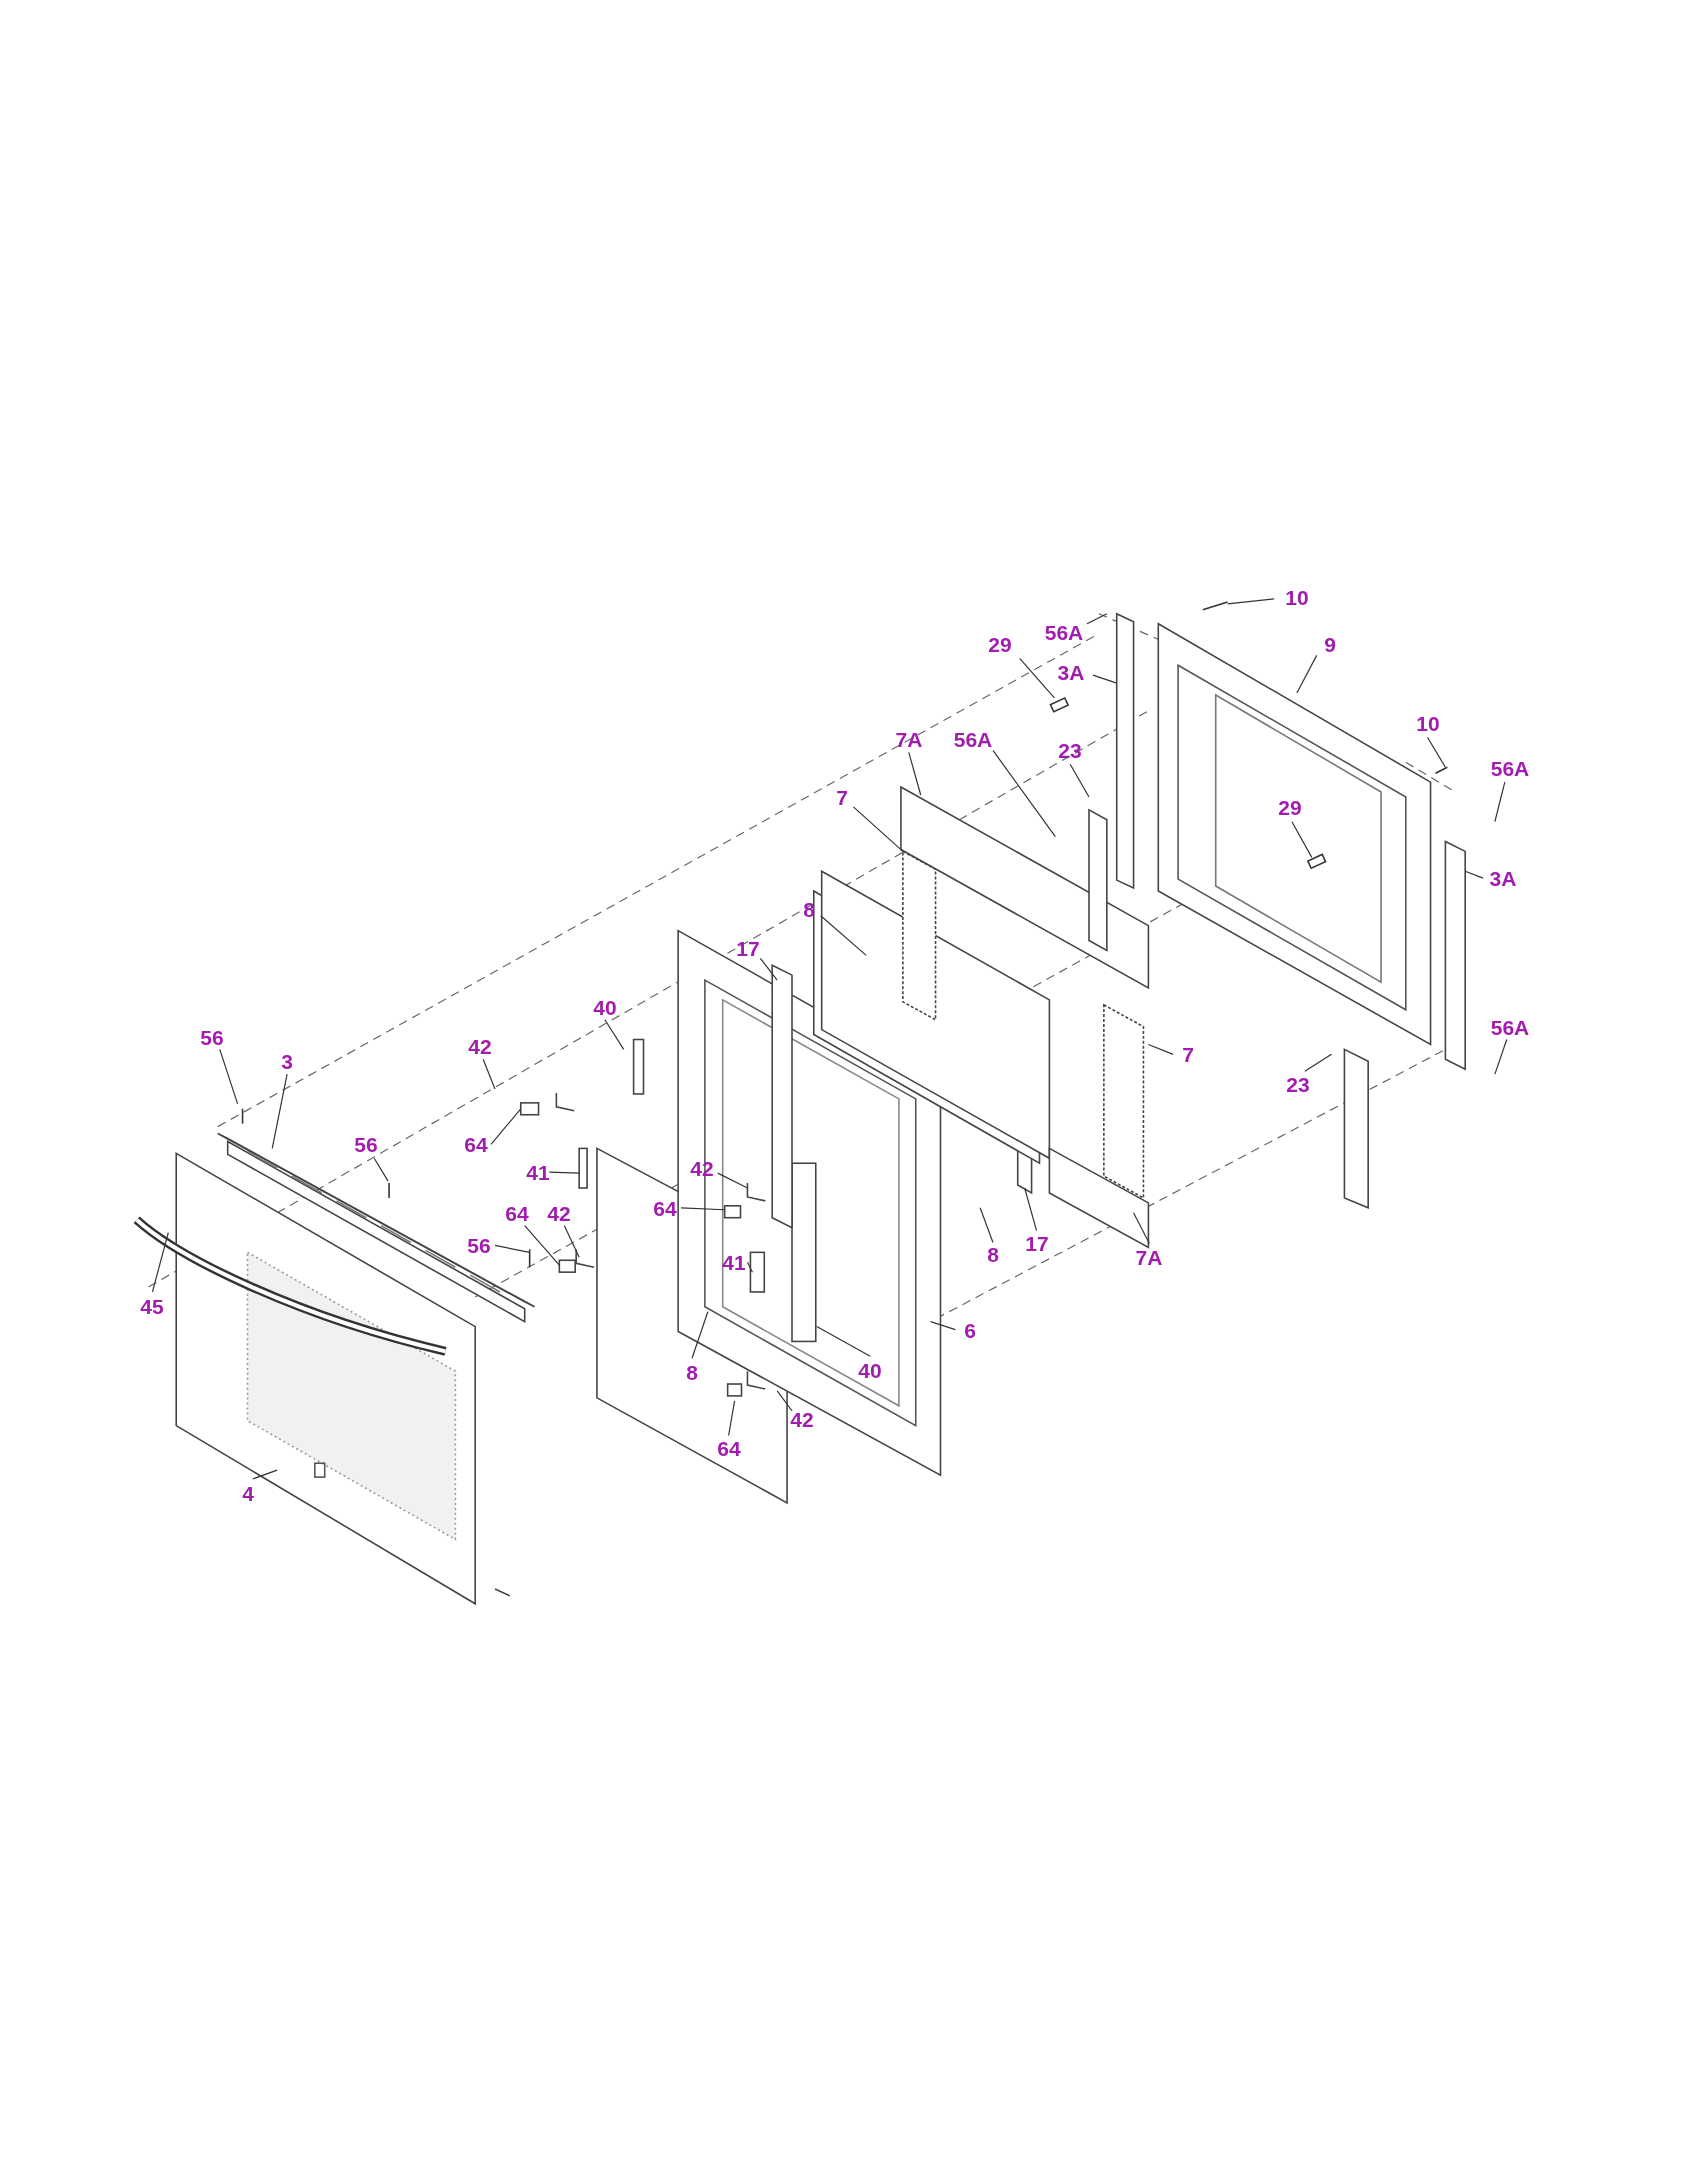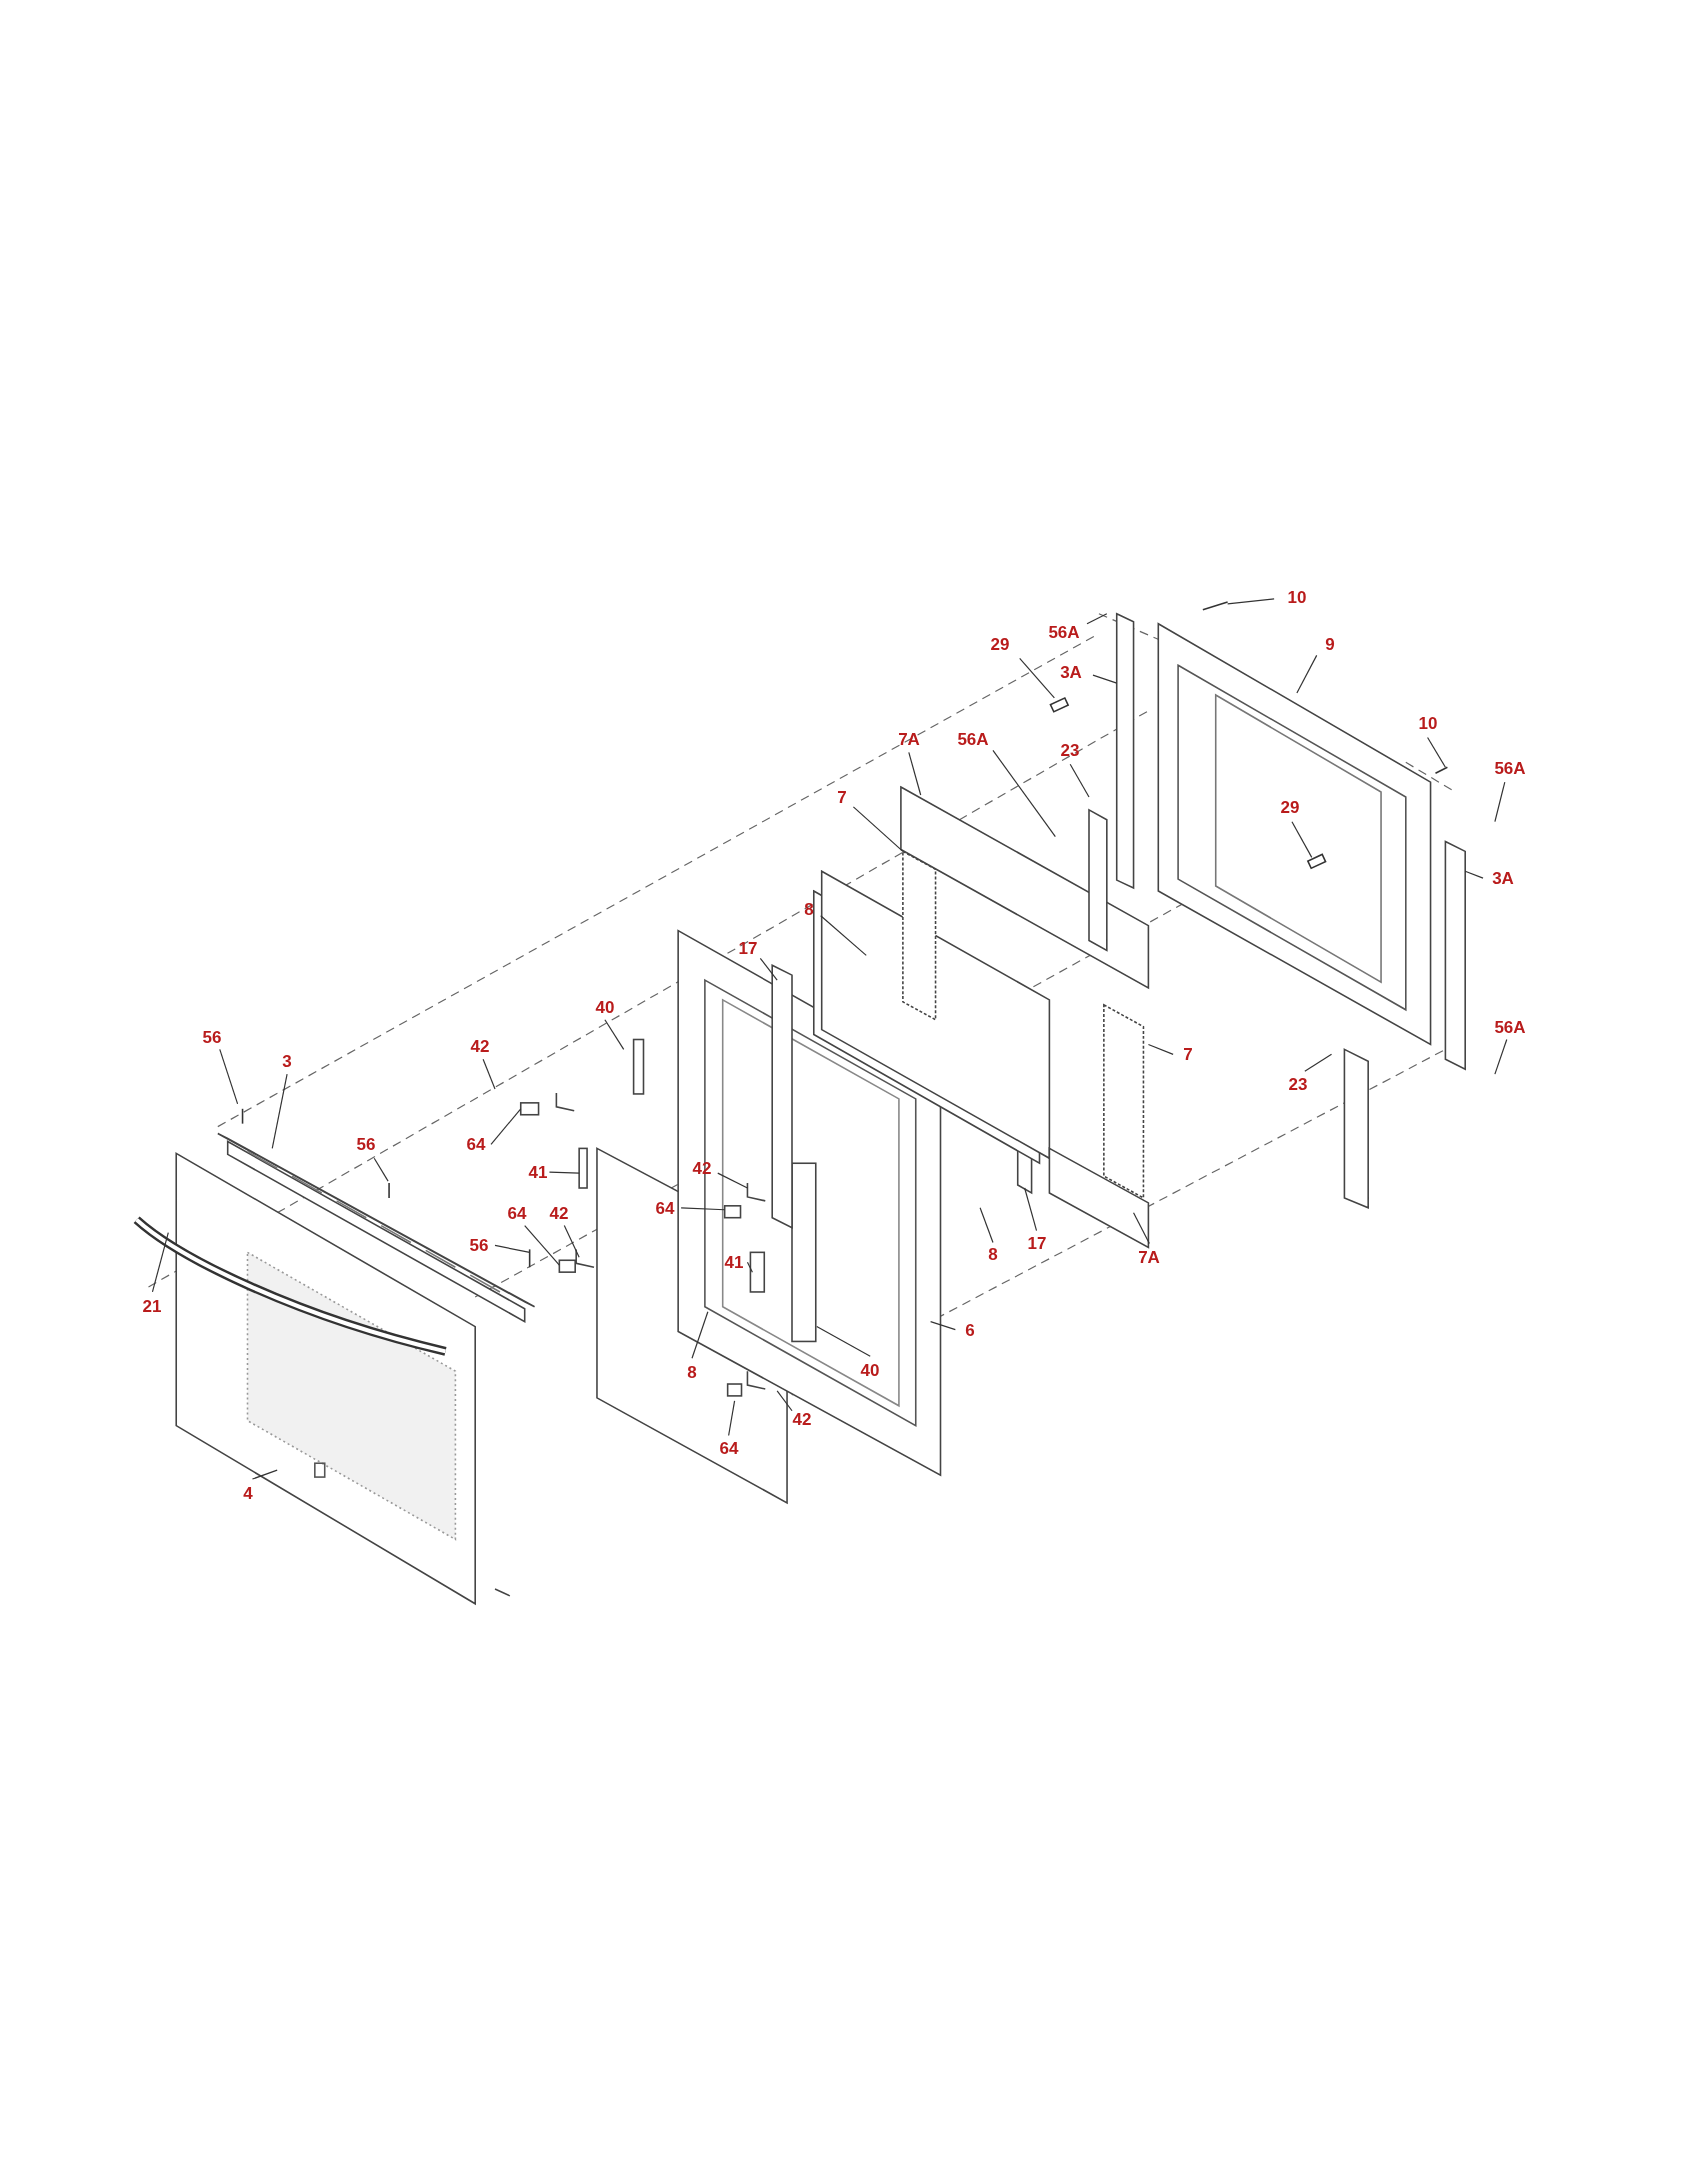--- a/index.html
+++ b/index.html
@@ -1,18 +1,18 @@
 <!DOCTYPE html>
 <html><head>
 <meta charset="utf-8">
 <style>
   html, body { margin:0; padding:0; background:#ffffff; }
   #canvas { position:relative; width:1683px; height:2178px; background:#ffffff; overflow:hidden; }
   #drawing { position:absolute; left:0; top:0; width:1683px; height:2178px; }
-  .lbl { position:absolute; font-family:"Liberation Sans", sans-serif; font-weight:bold; font-size:17px; color:#b91c1c; white-space:nowrap; transform:translate(-50%,-50%); line-height:1; cursor:pointer; }
+  .lbl { position:absolute; font-family:"Liberation Sans", sans-serif; font-weight:bold; font-size:21px; color:#a21caf; white-space:nowrap; transform:translate(-50%,-50%); line-height:1; cursor:pointer; }
 </style>
 </head>
 <body>
 
 <div id="canvas">
   <svg id="drawing" viewBox="0 0 1700 2200" xmlns="http://www.w3.org/2000/svg" fill="none" stroke="#444" stroke-width="1.6">
 
     <g stroke="#666" stroke-width="1.2" stroke-dasharray="9 6">
       <line x1="220" y1="1138" x2="1110" y2="640"></line>
       <line x1="150" y1="1300" x2="1160" y2="718"></line>
@@ -196,21 +196,21 @@
       <div class="lbl" style="left: 538px; top: 1172px;">41</div>
       <div class="lbl" style="left: 702px; top: 1168px;">42</div>
       <div class="lbl" style="left: 665px; top: 1208px;">64</div>
       <div class="lbl" style="left: 517px; top: 1213px;">64</div>
       <div class="lbl" style="left: 559px; top: 1213px;">42</div>
       <div class="lbl" style="left: 993px; top: 1254px;">8</div>
       <div class="lbl" style="left: 1037px; top: 1243px;">17</div>
       <div class="lbl" style="left: 1149px; top: 1257px;">7A</div>
       <div class="lbl" style="left: 479px; top: 1245px;">56</div>
       <div class="lbl" style="left: 734px; top: 1262px;">41</div>
-      <div class="lbl" style="left: 152px; top: 1306px;">21</div>
+      <div class="lbl" style="left: 152px; top: 1306px;">45</div>
       <div class="lbl" style="left: 970px; top: 1330px;">6</div>
       <div class="lbl" style="left: 692px; top: 1372px;">8</div>
       <div class="lbl" style="left: 870px; top: 1370px;">40</div>
       <div class="lbl" style="left: 802px; top: 1419px;">42</div>
       <div class="lbl" style="left: 729px; top: 1448px;">64</div>
       <div class="lbl" style="left: 248px; top: 1493px;">4</div>
     </div>
 </div>
 
 

